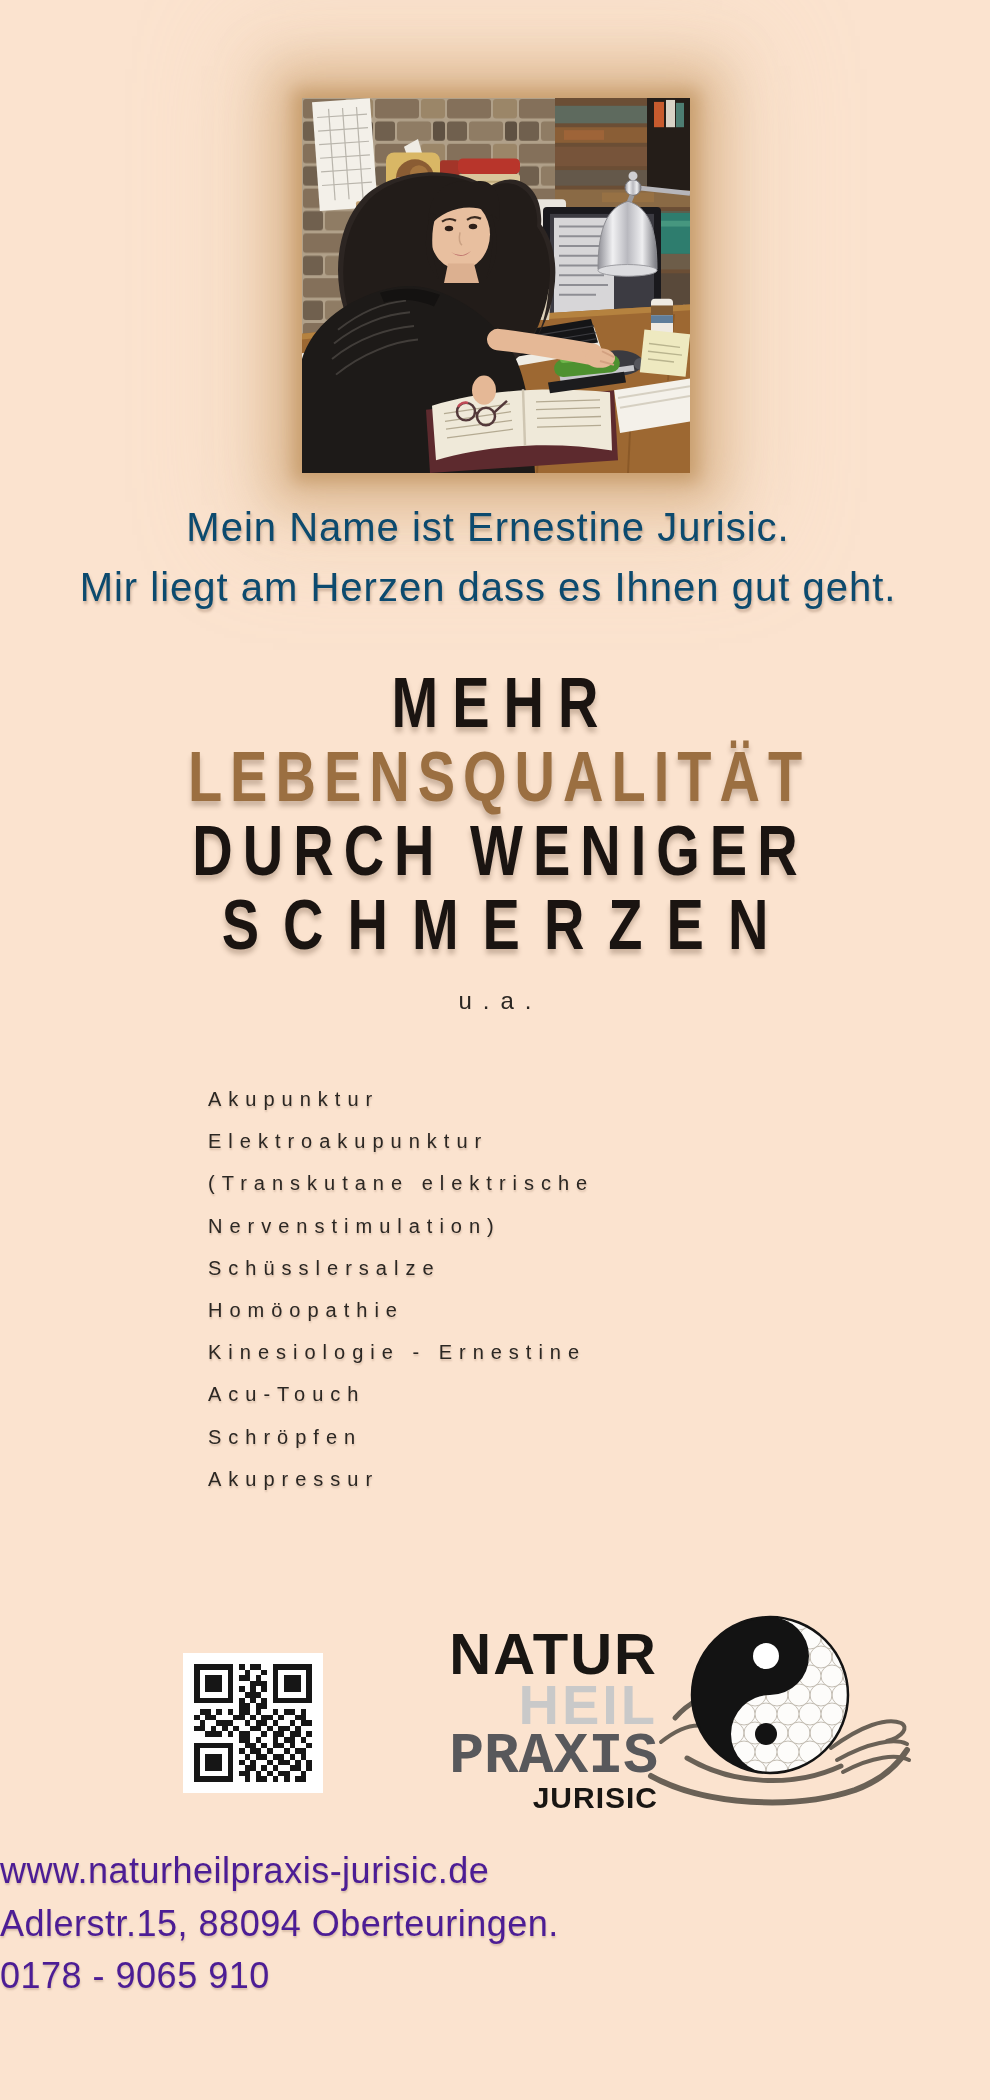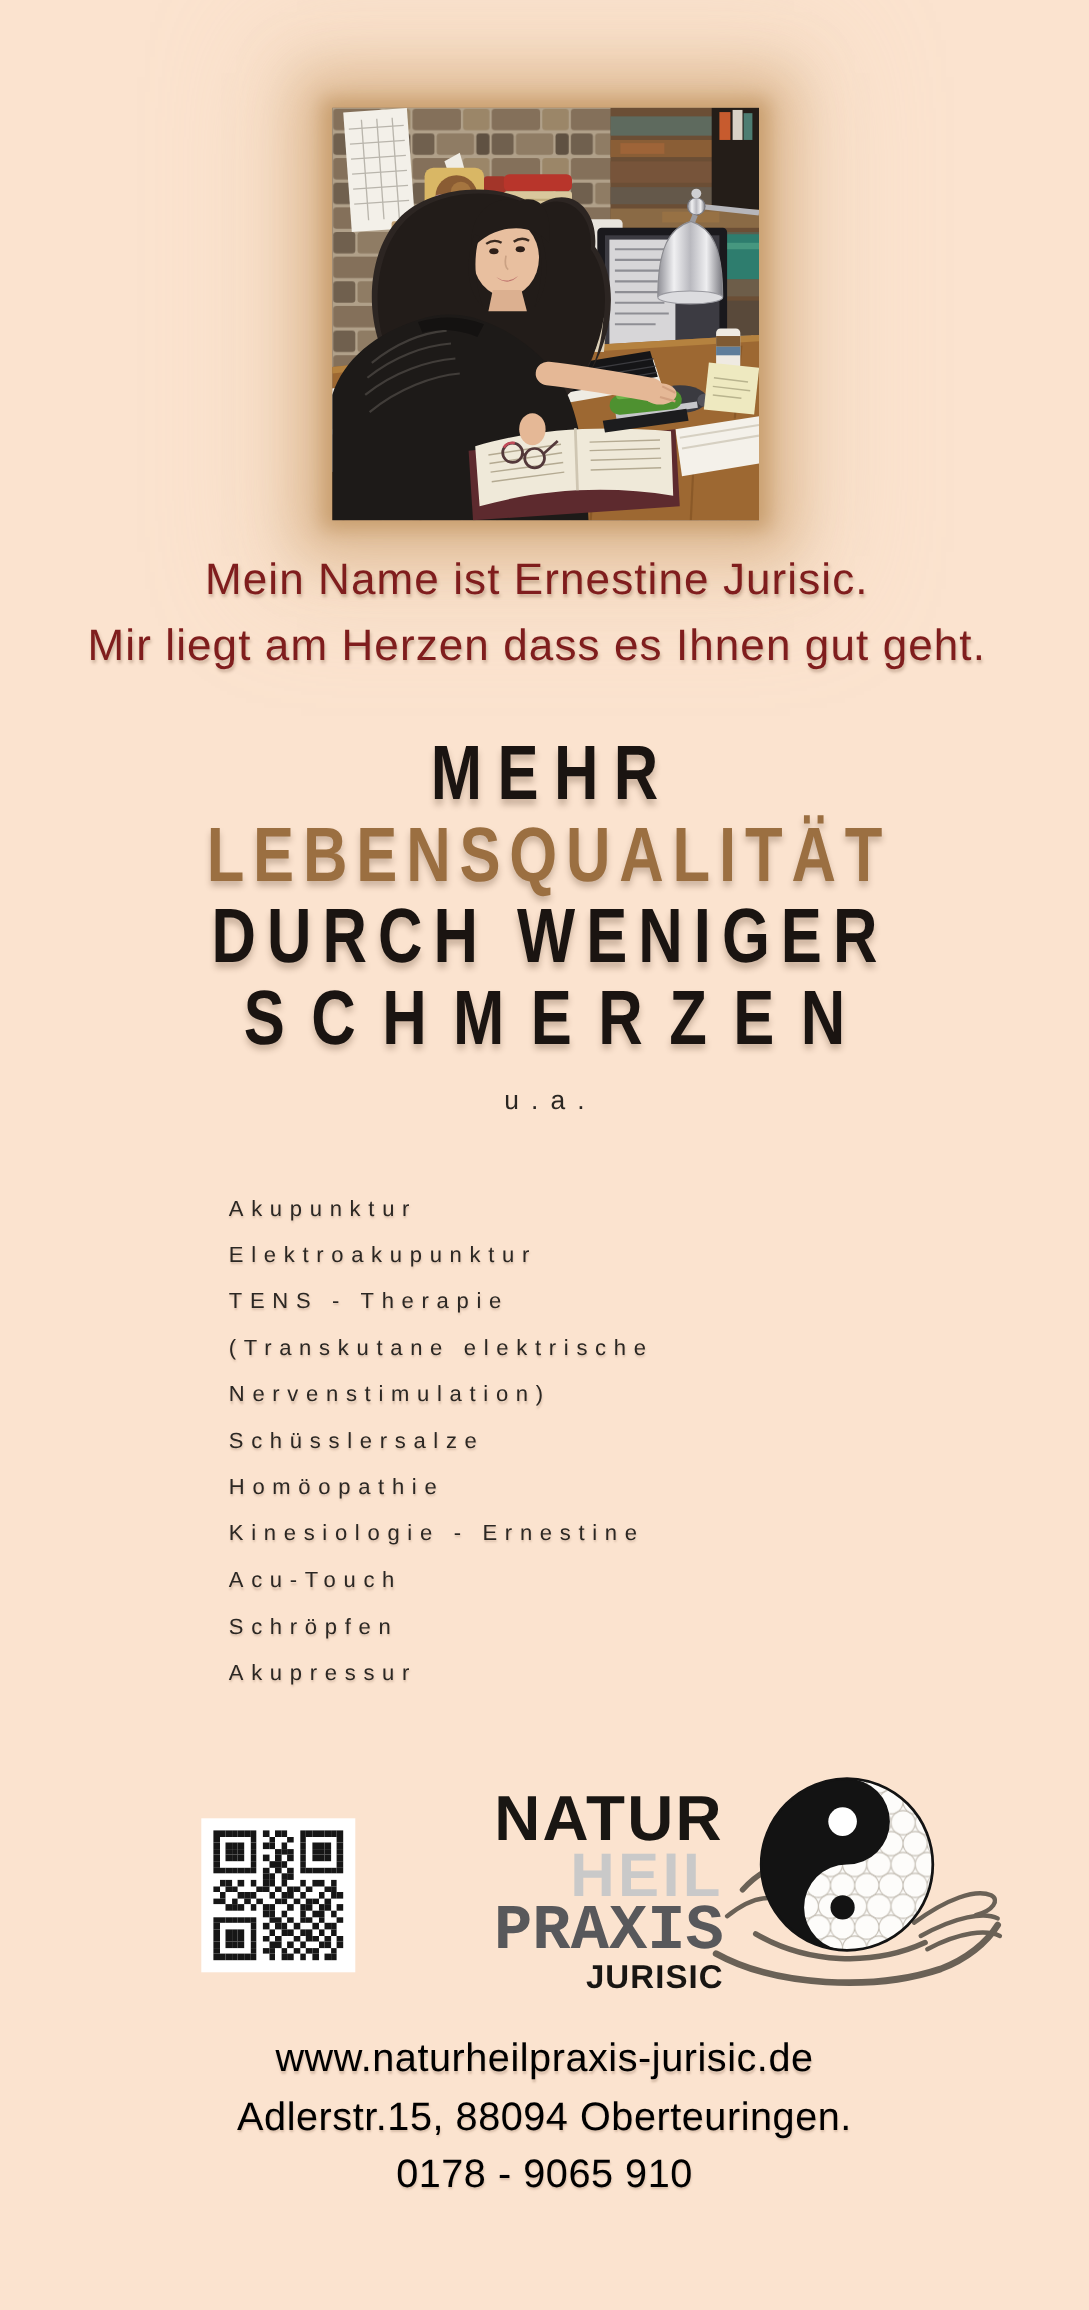--- a/index.html
+++ b/index.html
@@ -16,21 +16,21 @@
     box-shadow: 0 0 16px 8px #c99f6f,
                 0 0 46px 32px rgba(201,159,111,.58),
                 0 0 95px 62px rgba(232,201,164,.35),
                 inset 0 0 18px rgba(110,65,25,.35);
   }
   .photo-wrap svg { display:block; width:100%; height:100%; }
 
   
   .intro {
     position:absolute; top:497px; left:0; width:976px; text-align:center;
-    font-size:40px; line-height:60px; color:#7f1d1d; letter-spacing:1px;
+    font-size:40px; line-height:60px; color:#0c4a6e; letter-spacing:1px;
     text-shadow:1px 3px 3px rgba(97,60,35,.30);
   }
 
   
   .headline {
     position:absolute; top:666px; left:0; width:990px; text-align:center;
     font-weight:700; color:#1a1411;
     text-shadow:0 4px 5px rgba(60,30,10,.25);
   }
   .headline .hl { line-height:74px; font-size:56px; transform:scaleY(1.25); }
@@ -63,22 +63,22 @@
   .logo-block { position:absolute; left:340px; top:1628px; width:318px; text-align:right; }
   .logo-natur   { font-size:58px; font-weight:700; color:#191613; line-height:52px; letter-spacing:2px; }
   .logo-heil    { font-size:56px; font-weight:700; line-height:53px; letter-spacing:3px; margin-top:-2px;text-align:right; }
   .logo-praxis  { font-size:58px; font-weight:700; line-height:52px; letter-spacing:0px;font-family:Liberation Mono, monospace; }
   .logo-jurisic { font-size:30px; font-weight:700; color:#191613; line-height:30px; letter-spacing:1px; }
 
   .yy-wrap { position:absolute; left:645px; top:1600px; width:280px; height:250px; }
 
   
   .contact {
-    position:absolute; top:1845px; left:0; width:990px; text-align:center;
-    font-size:36px; line-height:52.6px; color:#000000; letter-spacing:0.5px;
+    position:absolute; top:1845px; left:0; width:990px; text-align:left;
+    font-size:36px; line-height:52.6px; color:#4c1d95; letter-spacing:0.5px;
     text-shadow:0.5px 2px 2px rgba(97,60,35,.22);
   }
 </style>
 </head>
 <body style="background: rgb(251, 227, 207);">
 
 <div class="photo-wrap">
   <svg viewBox="0 0 388 385" preserveAspectRatio="none">
     <defs>
       <pattern id="stone" patternUnits="userSpaceOnUse" width="72" height="46">
@@ -326,21 +326,20 @@
   <div class="hl hl-2" style="color: rgb(155, 111, 65);">LEBENSQUALITÄT</div>
   <div class="hl hl-3">DURCH WENIGER</div>
   <div class="hl hl-4">SCHMERZEN</div>
 </div>
 
 <div class="subnote">u.a.</div>
 
 <ul class="services">
   <li>Akupunktur</li>
   <li>Elektroakupunktur</li>
-  <li>TENS - Therapie</li>
   <li>(Transkutane elektrische</li>
   <li>Nervenstimulation)</li>
   <li>Schüsslersalze</li>
   <li>Homöopathie</li>
   <li>Kinesiologie - Ernestine</li>
   <li>Acu-Touch</li>
   <li>Schröpfen</li>
   <li>Akupressur</li>
 </ul>
 

